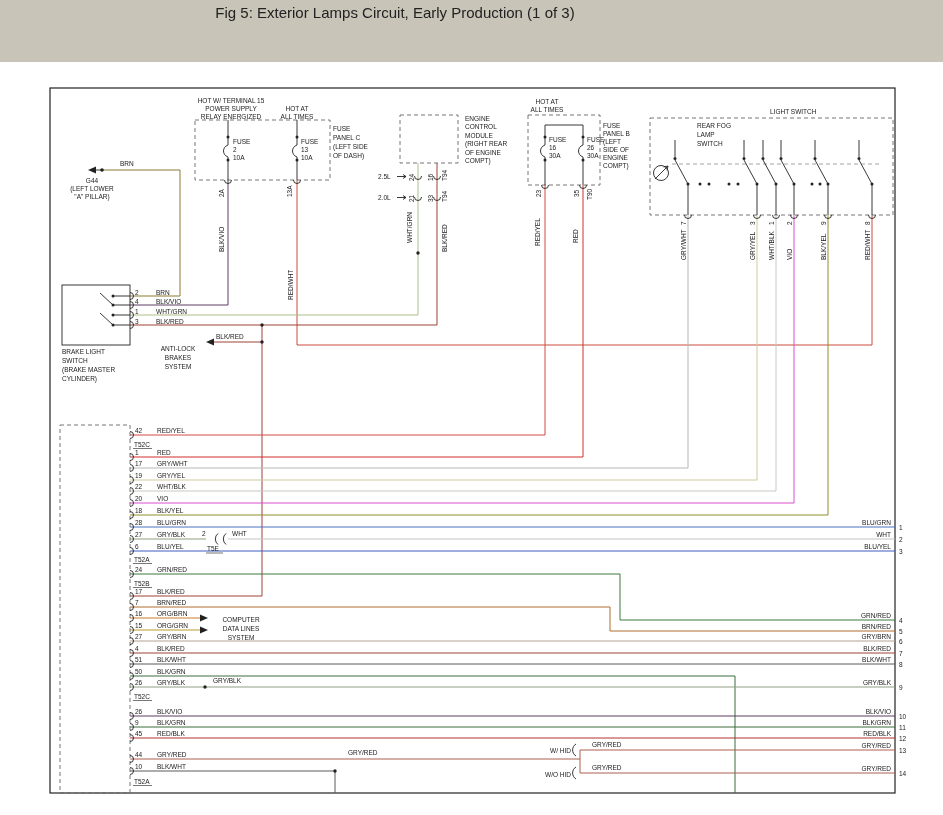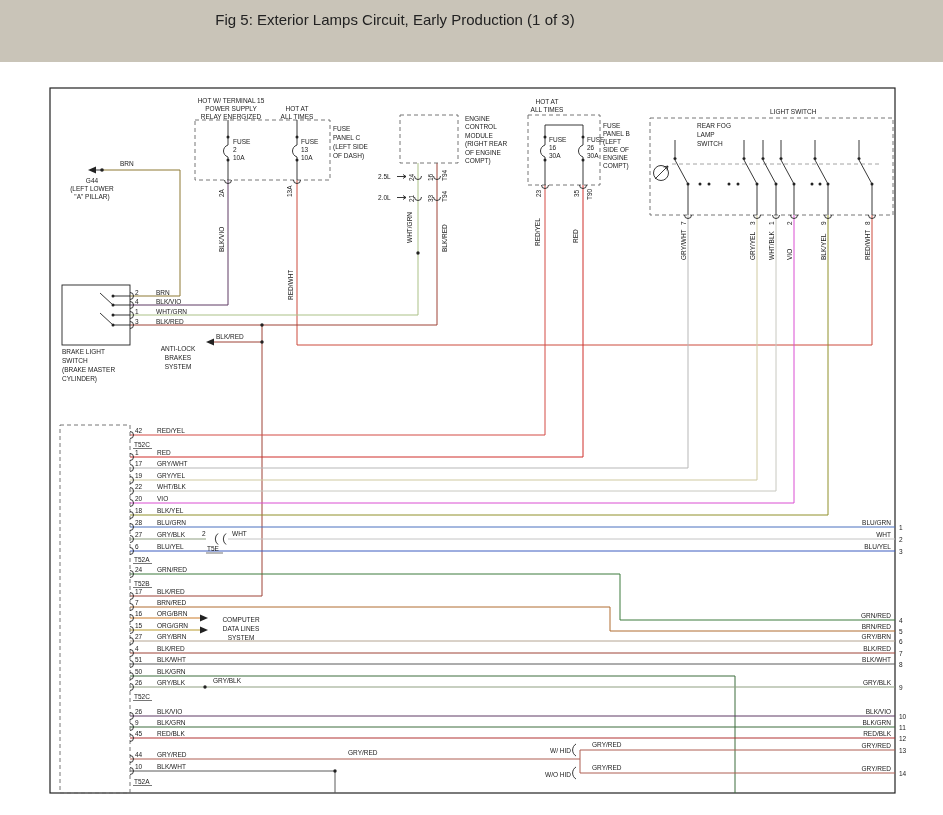--- a/index.html
+++ b/index.html
@@ -1,18 +1,18 @@
 <!DOCTYPE html>
 <html><head>
 <meta charset="utf-8">
 <style>
   body{margin:0;background:#fff}
   .page{position:relative;width:943px;height:815px;background:#fff;font-family:"Liberation Sans",sans-serif;overflow:hidden}
   .header{position:absolute;top:0;left:0;width:943px;height:62px;background:#c9c4b8}
-  .title{padding-top:11px;width:790px;margin:0;text-align:center;font-size:15px;color:#222}
+  .title{padding-top:4px;width:790px;margin:0;text-align:center;font-size:15px;color:#222}
   svg{position:absolute;top:0;left:0}
   svg text{font-family:"Liberation Sans",sans-serif;font-size:6.5px;fill:#1a1a1a}
 </style>
 </head>
 <body>
 
 <div class="page">
 
 <svg width="943" height="815" viewBox="0 0 943 815">
 

